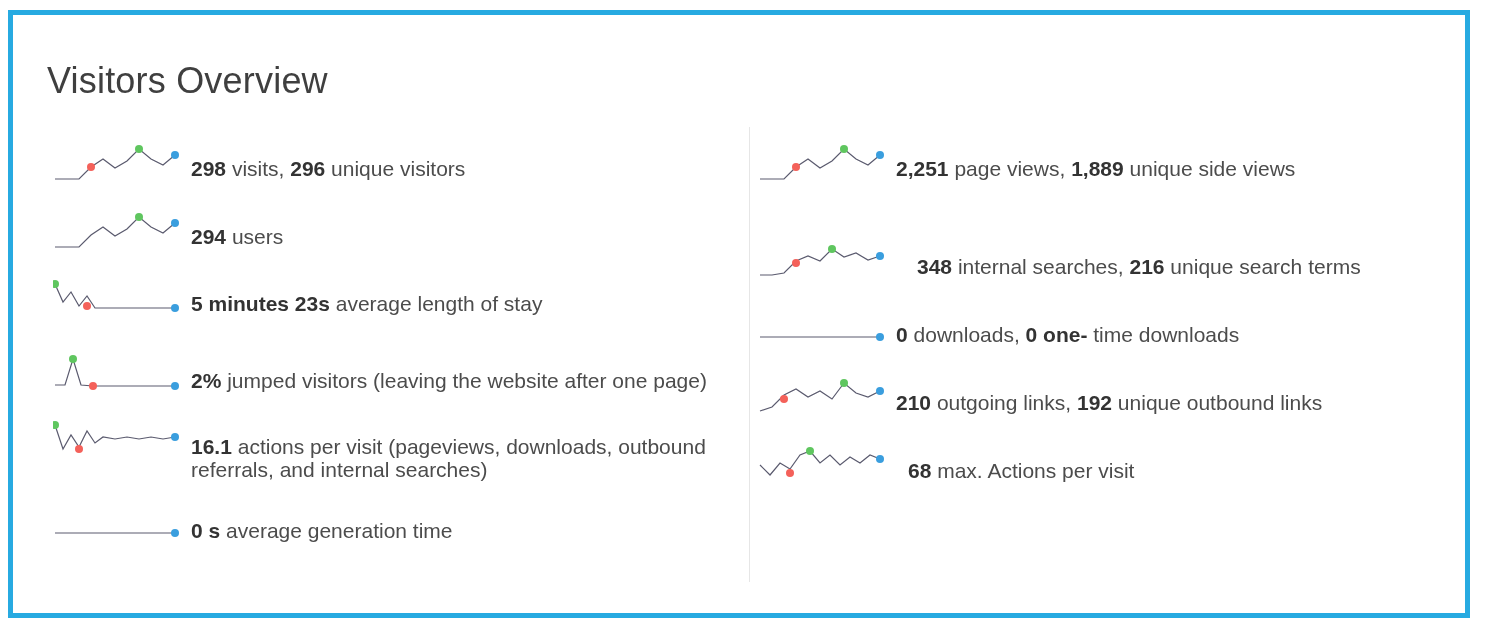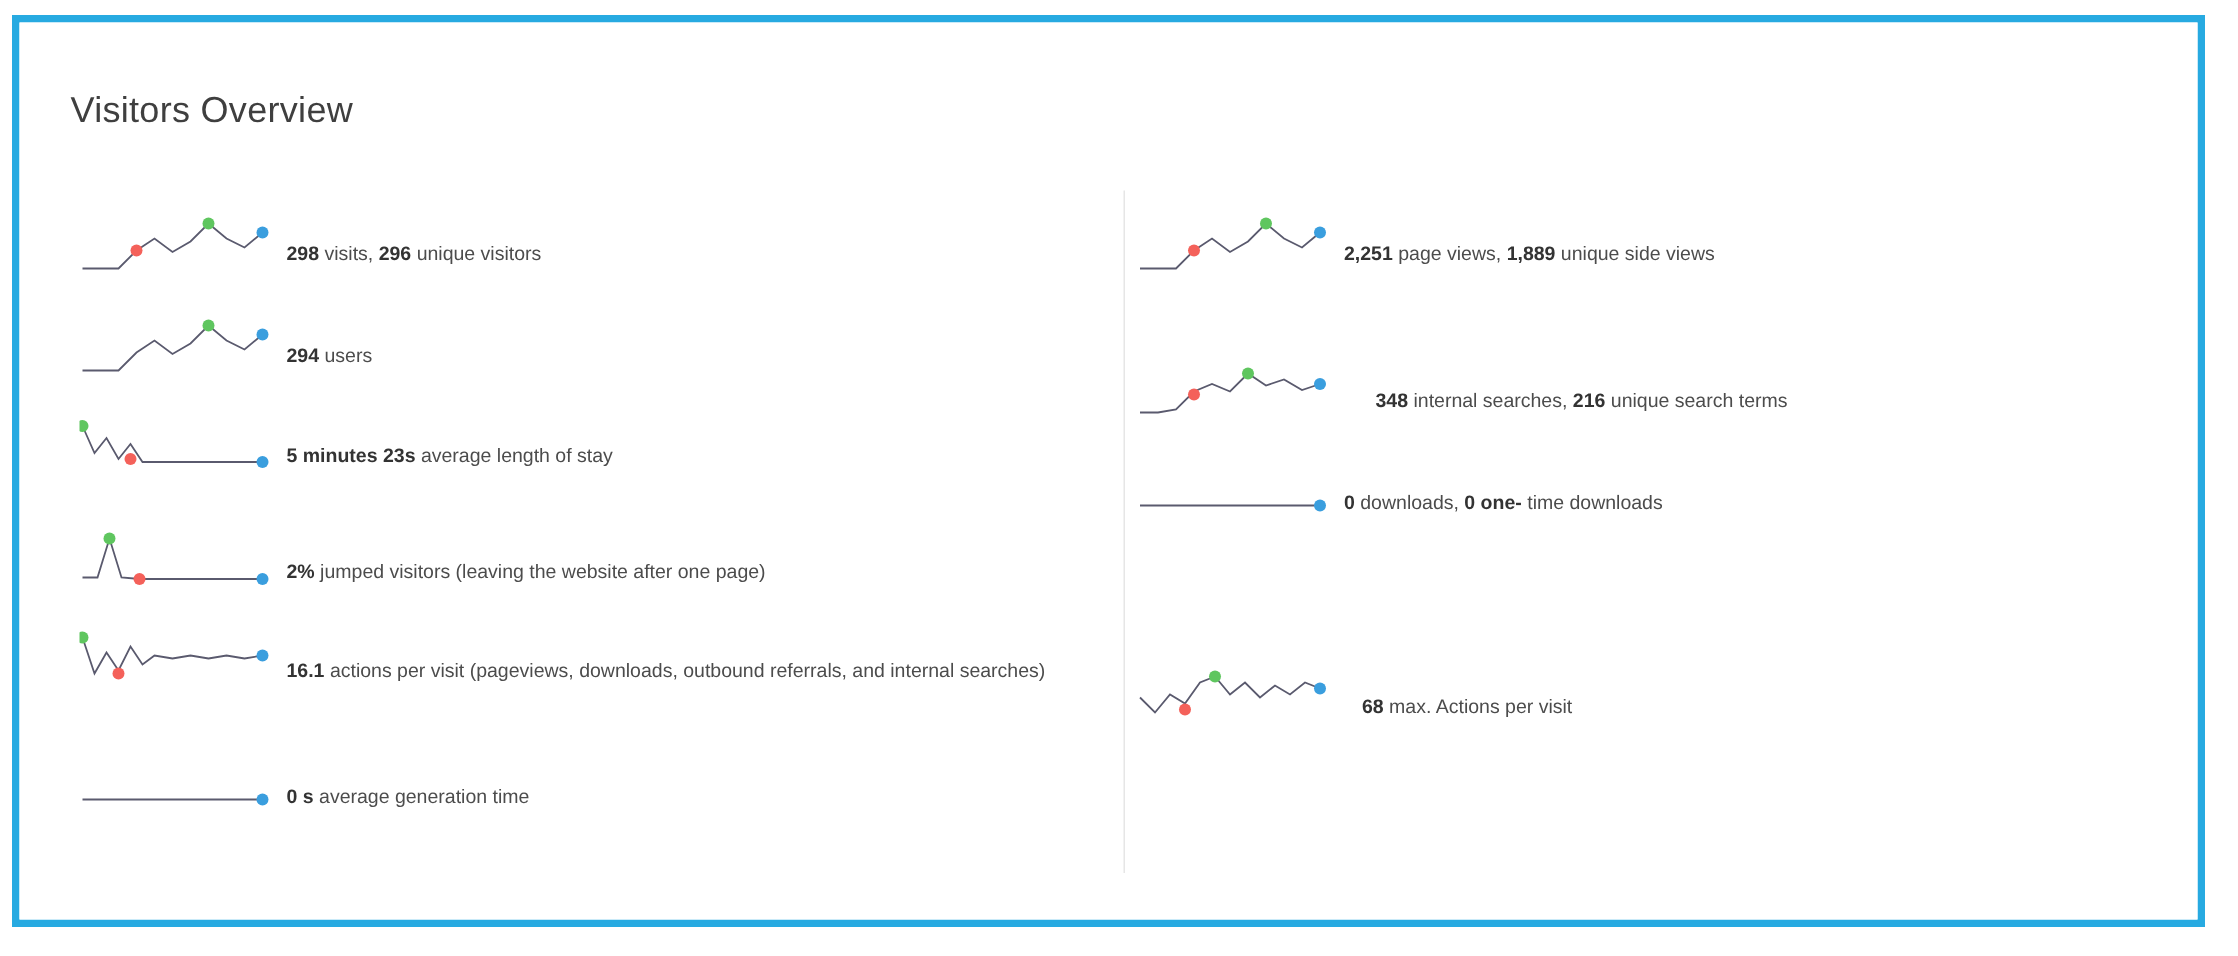--- a/index.html
+++ b/index.html
@@ -28,21 +28,21 @@
   }
   #panel-inner {
     position: absolute;
     inset: 0;
     background: #ffffff;
   }
   .title {
     position: absolute;
     left: 34px;
     top: 45px;
-    font-size: 24px;
+    font-size: 36px;
     color: #3f3f3f;
     font-weight: 400;
     letter-spacing: 0.2px;
   }
   .columns {
     position: absolute;
     left: 0;
     top: 110px;
     width: 100%;
     height: 470px;
@@ -68,21 +68,21 @@
     align-items: flex-start;
   }
   .spark {
     flex: 0 0 auto;
     width: 138px;
     height: 46px;
     margin-top: -14px;
   }
   .spark svg { display: block; }
   .metric {
-    font-size: 13px;
+    font-size: 21px;
     color: #4c4c4c;
     line-height: 23px;
     padding-top: 2px;
     max-width: 520px;
   }
   .metric b { color: #333333; font-weight: bold; }
   
   #l0 { left: 0;   top: 30px; }
   #l1 { left: 0;   top: 98px; }
   #l2 { left: 0;   top: 165px; }
@@ -211,20 +211,31 @@
           <div class="row" id="r2">
             <div class="spark">
               <svg width="138" height="46" viewBox="0 0 138 46">
                 <line x1="2" y1="30" x2="122" y2="30" stroke="#5a5a6e" stroke-width="1.2"></line>
                 <circle cx="122" cy="30" r="4" fill="#3a9ede"></circle>
               </svg>
             </div>
             <div class="metric"><b>0</b> downloads, <b>0 one-</b> time downloads</div>
           </div>
 
+          <div class="row" id="r3">
+            <div class="spark">
+              <svg width="138" height="46" viewBox="0 0 138 46">
+                <polyline points="2,36 14,32 26,20 38,14 50,22 62,16 74,24 86,8 98,18 110,22 122,16" fill="none" stroke="#5a5a6e" stroke-width="1.2"></polyline>
+                <circle cx="26" cy="24" r="4" fill="#f4615a"></circle>
+                <circle cx="86" cy="8" r="4" fill="#5fc65f"></circle>
+                <circle cx="122" cy="16" r="4" fill="#3a9ede"></circle>
+              </svg>
+            </div>
+            <div class="metric"><b>210</b> outgoing links, <b>192</b> unique outbound links</div>
+          </div>
 
           <div class="row" id="r4">
             <div class="spark">
               <svg width="138" height="46" viewBox="0 0 138 46">
                 <polyline points="2,22 12,32 22,20 32,26 42,12 52,8 62,20 72,12 82,22 92,14 102,20 112,12 122,16" fill="none" stroke="#5a5a6e" stroke-width="1.2"></polyline>
                 <circle cx="32" cy="30" r="4" fill="#f4615a"></circle>
                 <circle cx="52" cy="8" r="4" fill="#5fc65f"></circle>
                 <circle cx="122" cy="16" r="4" fill="#3a9ede"></circle>
               </svg>
             </div>

